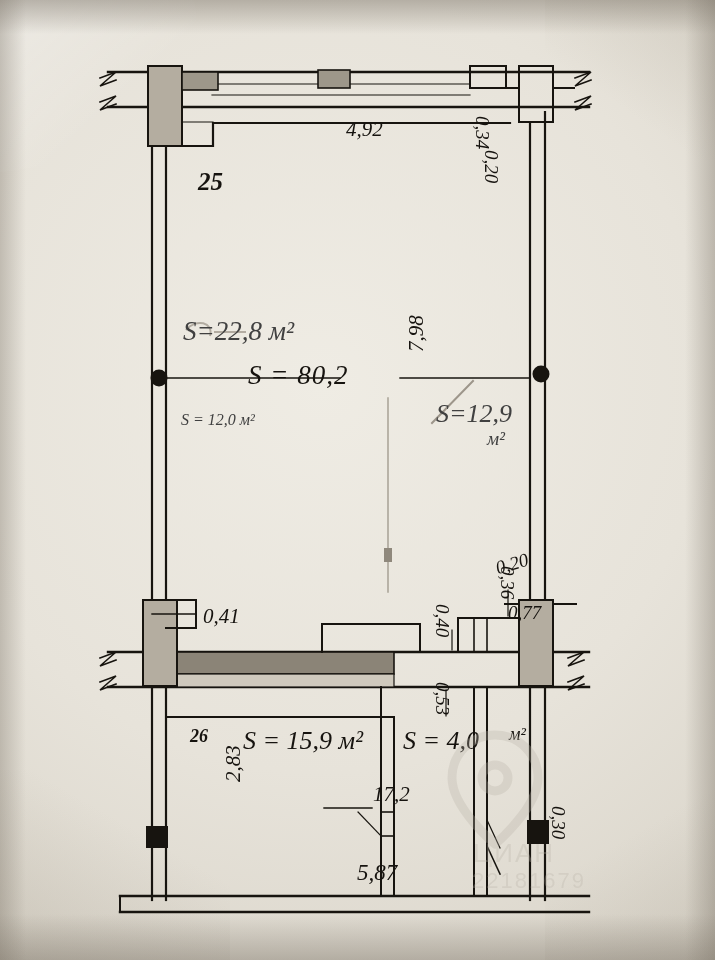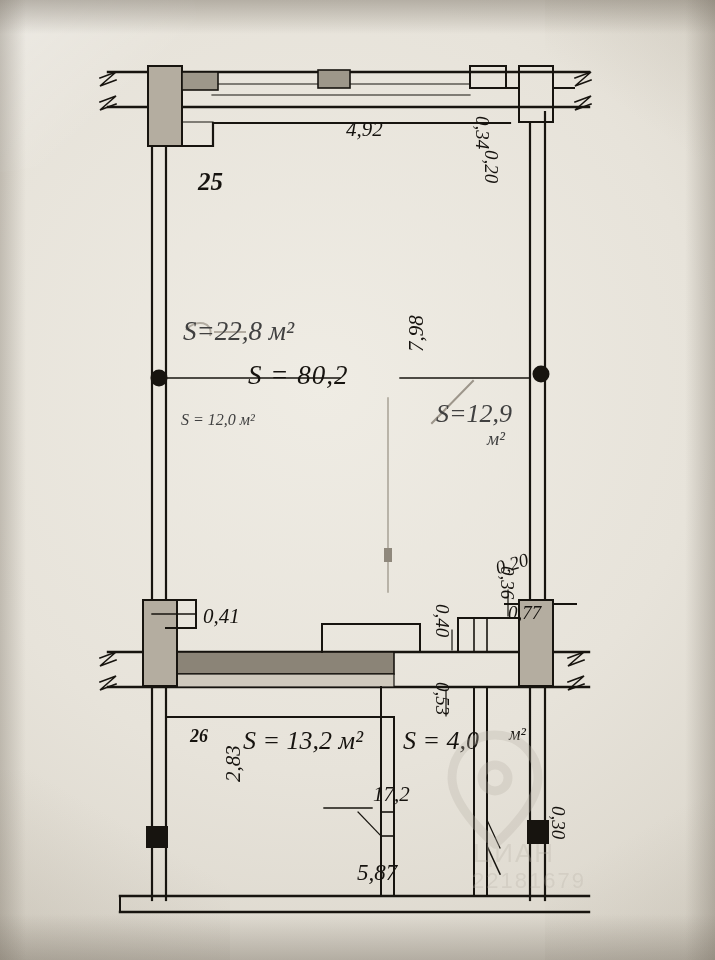--- a/index.html
+++ b/index.html
@@ -233,21 +233,21 @@
 
     <div class="lbl hand faint" style="left:436px; top:399px; font-size:26px;">S=12,9</div>
     <div class="lbl hand faint" style="left:487px; top:428px; font-size:19px;">м²</div>
 
     <div class="lbl hand" style="left:248px; top:360px; font-size:27px; letter-spacing:1px;">S = 80,2</div>
 
     <div class="lbl hand" style="left:198px; top:168px; font-size:25px; font-weight:600;">25</div>
 
     <div class="lbl hand" style="left:190px; top:726px; font-size:18px; font-weight:600;">26</div>
 
-    <div class="lbl hand" style="left:243px; top:726px; font-size:26px;">S = 13,2 м²</div>
+    <div class="lbl hand" style="left:243px; top:726px; font-size:26px;">S = 15,9 м²</div>
 
     <div class="lbl hand" style="left:403px; top:726px; font-size:26px;">S = 4,0</div>
     <div class="lbl hand" style="left:509px; top:724px; font-size:18px;">м²</div>
 
     <div class="lbl hand" style="left:346px; top:117px; font-size:21px;">4,92</div>
 
     <div class="lbl hand lbl-rot" style="left:493px; top:116px; font-size:19px; transform:rotate(90deg);">0,34</div>
 
     <div class="lbl hand lbl-rot" style="left:502px; top:150px; font-size:19px; transform:rotate(90deg);">0,20</div>
 

